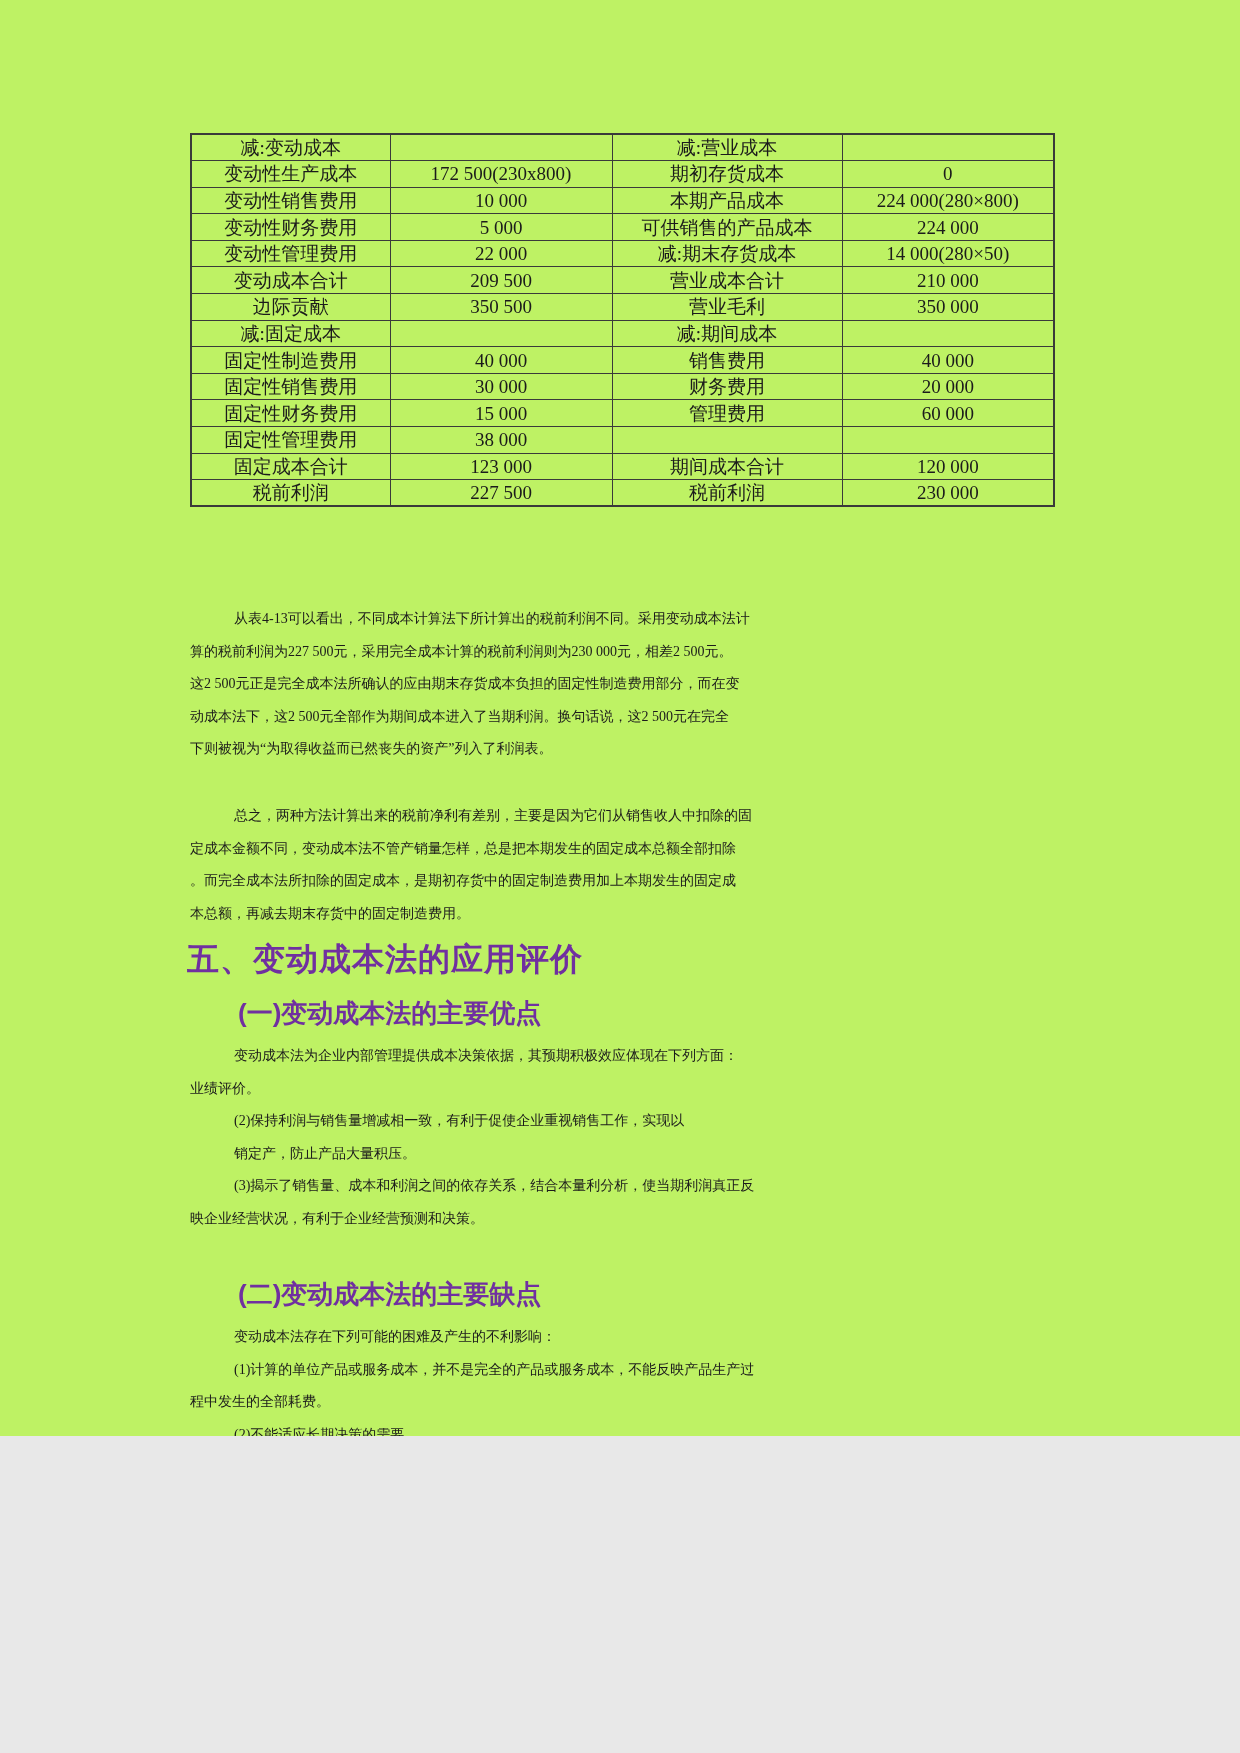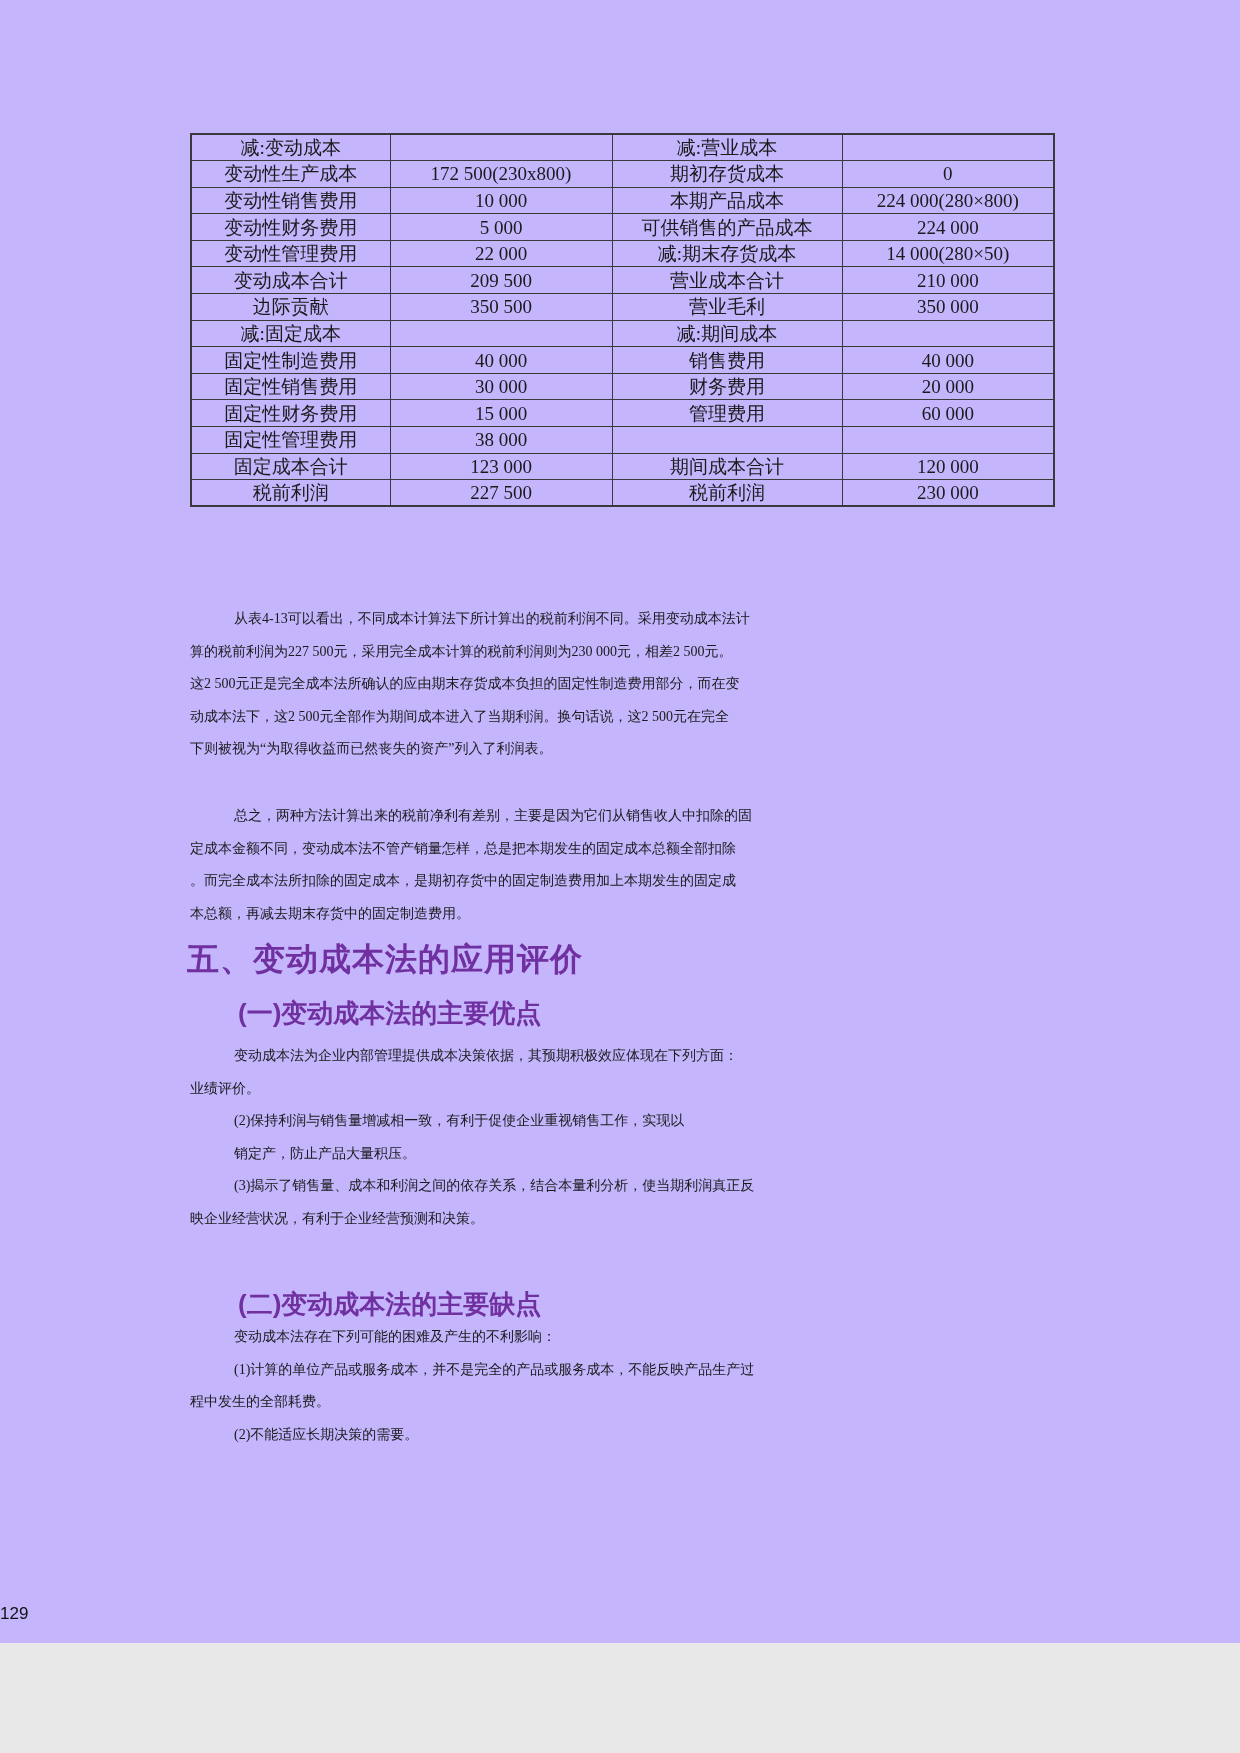--- a/index.html
+++ b/index.html
@@ -1,20 +1,20 @@
 <!DOCTYPE html>
 <html><head>
 <meta charset="utf-8">
 <style>
   html,body{margin:0;padding:0;background:#e8e8e8;}
   .page{
     position:relative;
-    width:1240px;height:1643px;
+    width:1240px;height:1436px;
     margin:0 auto;
-    background:#c4b5fd;
+    background:#bef264;
     font-family:"Liberation Serif","DejaVu Serif",serif;
     color:#1b1b1b;
     overflow:hidden;
   }
   
   .cmp-table{
     position:absolute;left:190px;top:133px;width:863px;
     border-collapse:collapse;table-layout:fixed;
     border:2px solid #3a3a3a;
   }
@@ -44,21 +44,21 @@
     font-family:"Liberation Sans","DejaVu Sans",sans-serif;
     font-weight:800;font-size:32px;line-height:1.15;
     letter-spacing:1px;
   }
   .h-sub{
     position:absolute;left:238px;
     font-family:"Liberation Sans","DejaVu Sans",sans-serif;
     font-weight:700;font-size:26px;line-height:1.15;
   }
   #sub-adv{top:999px;}
-  #sub-dis{top:1280px;margin-top:10px;}
+  #sub-dis{top:1280px;}
   
   .page-num{
     position:absolute;left:0;top:1604px;width:100%;
     text-align:left;
     font-family:"Liberation Sans","DejaVu Sans",sans-serif;
     font-size:17px;color:#111;
   }
 </style>
 </head>
 <body>

